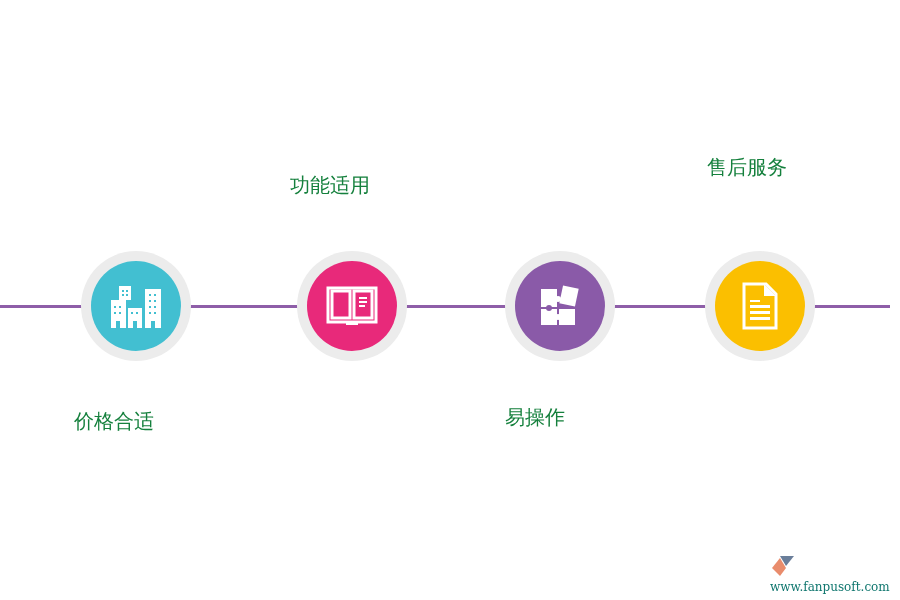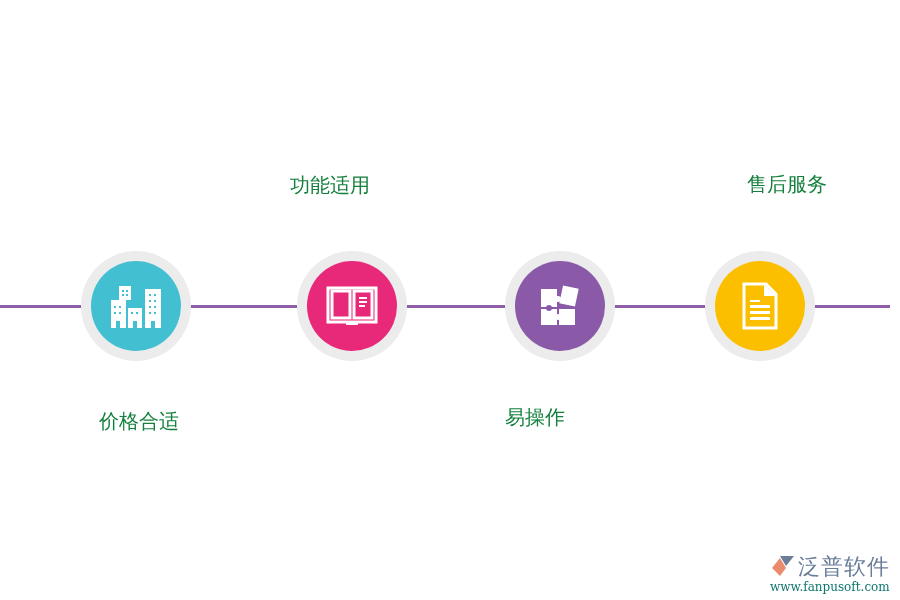--- a/index.html
+++ b/index.html
@@ -47,21 +47,21 @@
           <rect x="44" y="16" width="2" height="2"></rect>
         <rect x="39" y="22" width="2" height="2"></rect>
           <rect x="44" y="22" width="2" height="2"></rect>
         <rect x="39" y="28" width="2" height="2"></rect>
           <rect x="44" y="28" width="2" height="2"></rect>
         <rect x="41" y="37" width="4" height="7"></rect>
       </g>
     </svg>
   </div>
 </div>
-<div class="label" style="left:99px;top:408px;text-align:right;">价格合适</div>
+<div class="label" style="left:74px;top:408px;text-align:right;">价格合适</div>
 
 <div class="node" style="left:297px;top:251px;">
   <div class="inner" style="background:#e8297a;">
     <svg width="56" height="40" viewBox="0 0 56 40">
       <rect x="4" y="2" width="48" height="34" fill="none" stroke="#fff" stroke-width="3"></rect>
       <rect x="8" y="5" width="18" height="27" fill="none" stroke="#fff" stroke-width="3"></rect>
       <rect x="30" y="5" width="18" height="27" fill="none" stroke="#fff" stroke-width="3"></rect>
       <rect x="35" y="11" width="8" height="2" fill="#fff"></rect>
       <rect x="35" y="15" width="8" height="2" fill="#fff"></rect>
       <rect x="35" y="19" width="6" height="2" fill="#fff"></rect>
@@ -91,22 +91,21 @@
     <svg width="36" height="48" viewBox="0 0 36 48">
       <path d="M2 2 H24 L34 12 V46 H2 Z" fill="none" stroke="#fff" stroke-width="3"></path>
       <path d="M22 2 V14 H34" fill="#fff"></path>
       <rect x="8" y="18" width="10" height="2" fill="#fff"></rect>
       <rect x="8" y="23" width="20" height="3" fill="#fff"></rect>
       <rect x="8" y="29" width="20" height="3" fill="#fff"></rect>
       <rect x="8" y="35" width="20" height="3" fill="#fff"></rect>
     </svg>
   </div>
 </div>
-<div class="label" style="left:707px;top:171px;margin-left:40px;">售后服务</div>
+<div class="label" style="left:707px;top:154px;">售后服务</div>
 
 <div class="logo">
   <svg width="26" height="24" viewBox="0 0 26 24" style="position:absolute;left:0;top:2px;">
     <path d="M10 2 L24 2 L16 12 Z" fill="#6a7e9a"></path>
     <path d="M2 14 L10 4 L16 14 L10 22 Z" fill="#e98c6c"></path>
   </svg>
-  <span class="brand">泛普软件</span>
   <span class="url">www.fanpusoft.com</span>
 </div>
 
 </body></html>

